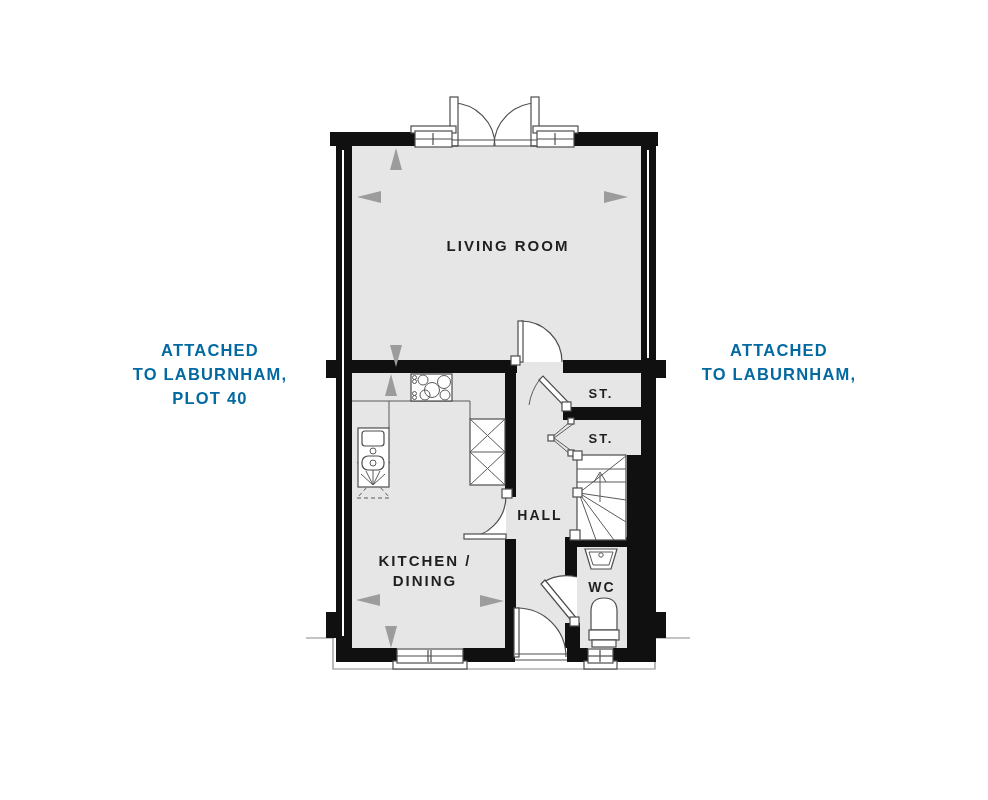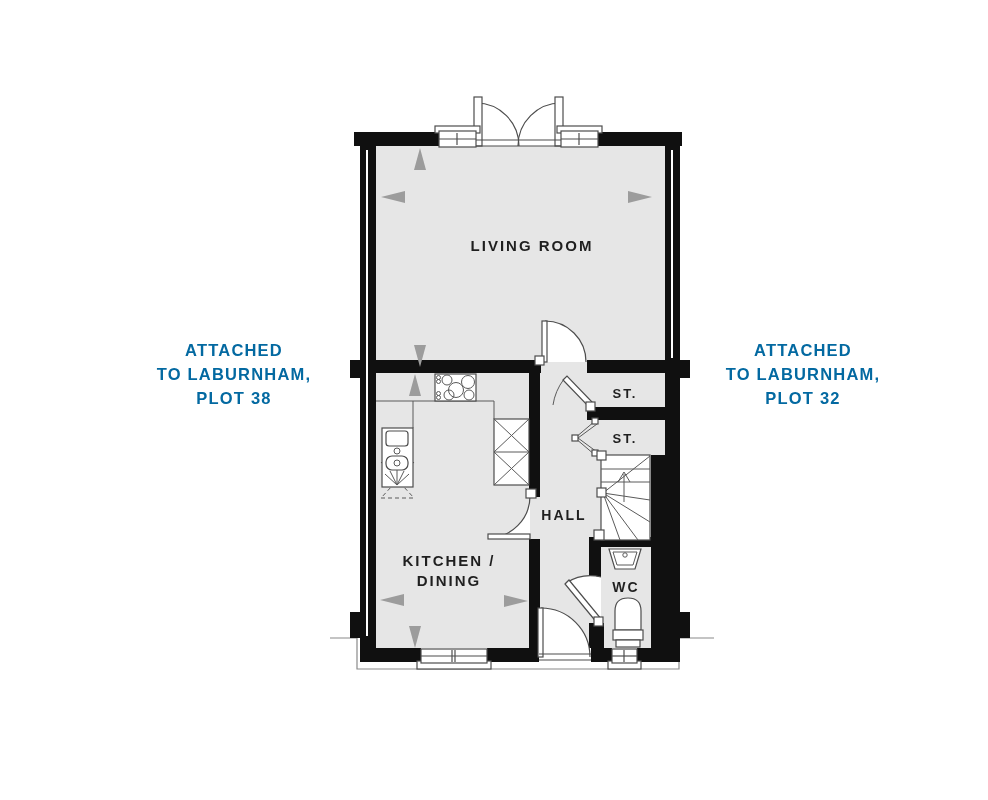--- a/index.html
+++ b/index.html
@@ -1,18 +1,18 @@
 <!DOCTYPE html>
 <html><head>
 <meta charset="utf-8">
 <style>
   html,body{margin:0;padding:0;background:#ffffff;}
   body{width:988px;height:800px;position:relative;overflow:hidden;
        font-family:"Liberation Sans", sans-serif;}
-  .stage{position:absolute;inset:0;margin-left:24px;}
+  .stage{position:absolute;inset:0;}
   svg{position:absolute;left:0;top:0;}
   
   .wall{fill:#101010;stroke:none;}
   .floor{fill:#e6e6e6;stroke:none;}
   .seam{stroke:#ffffff;stroke-width:2;fill:none;}
   .ln{stroke:#4d4d4d;stroke-width:1.2;fill:none;}
   .lnthin{stroke:#5a5a5a;stroke-width:1;fill:none;}
   .wht{fill:#ffffff;stroke:#4d4d4d;stroke-width:1.2;}
   .sector{fill:#ffffff;stroke:none;}
   .dash{stroke:#5a5a5a;stroke-width:1;fill:none;stroke-dasharray:4 3;}
@@ -224,21 +224,20 @@
     <text class="roomlabel fs15" x="425" y="586">DINING</text>
     <text class="roomlabel fs14" x="540" y="520">HALL</text>
     <text class="roomlabel fs13" x="601" y="398">ST.</text>
     <text class="roomlabel fs13" x="601" y="443">ST.</text>
     <text class="roomlabel fs14" x="602" y="592">WC</text>
   </svg>
 
   <div class="side-note" id="note-left">
     <span>ATTACHED</span>
     <span>TO LABURNHAM,</span>
-    <span>PLOT 38</span>
+    <span>PLOT 40</span>
   </div>
   <div class="side-note" id="note-right">
     <span>ATTACHED</span>
     <span>TO LABURNHAM,</span>
-    <span>PLOT 32</span>
   </div>
 
 </div>
 
 </body></html>

